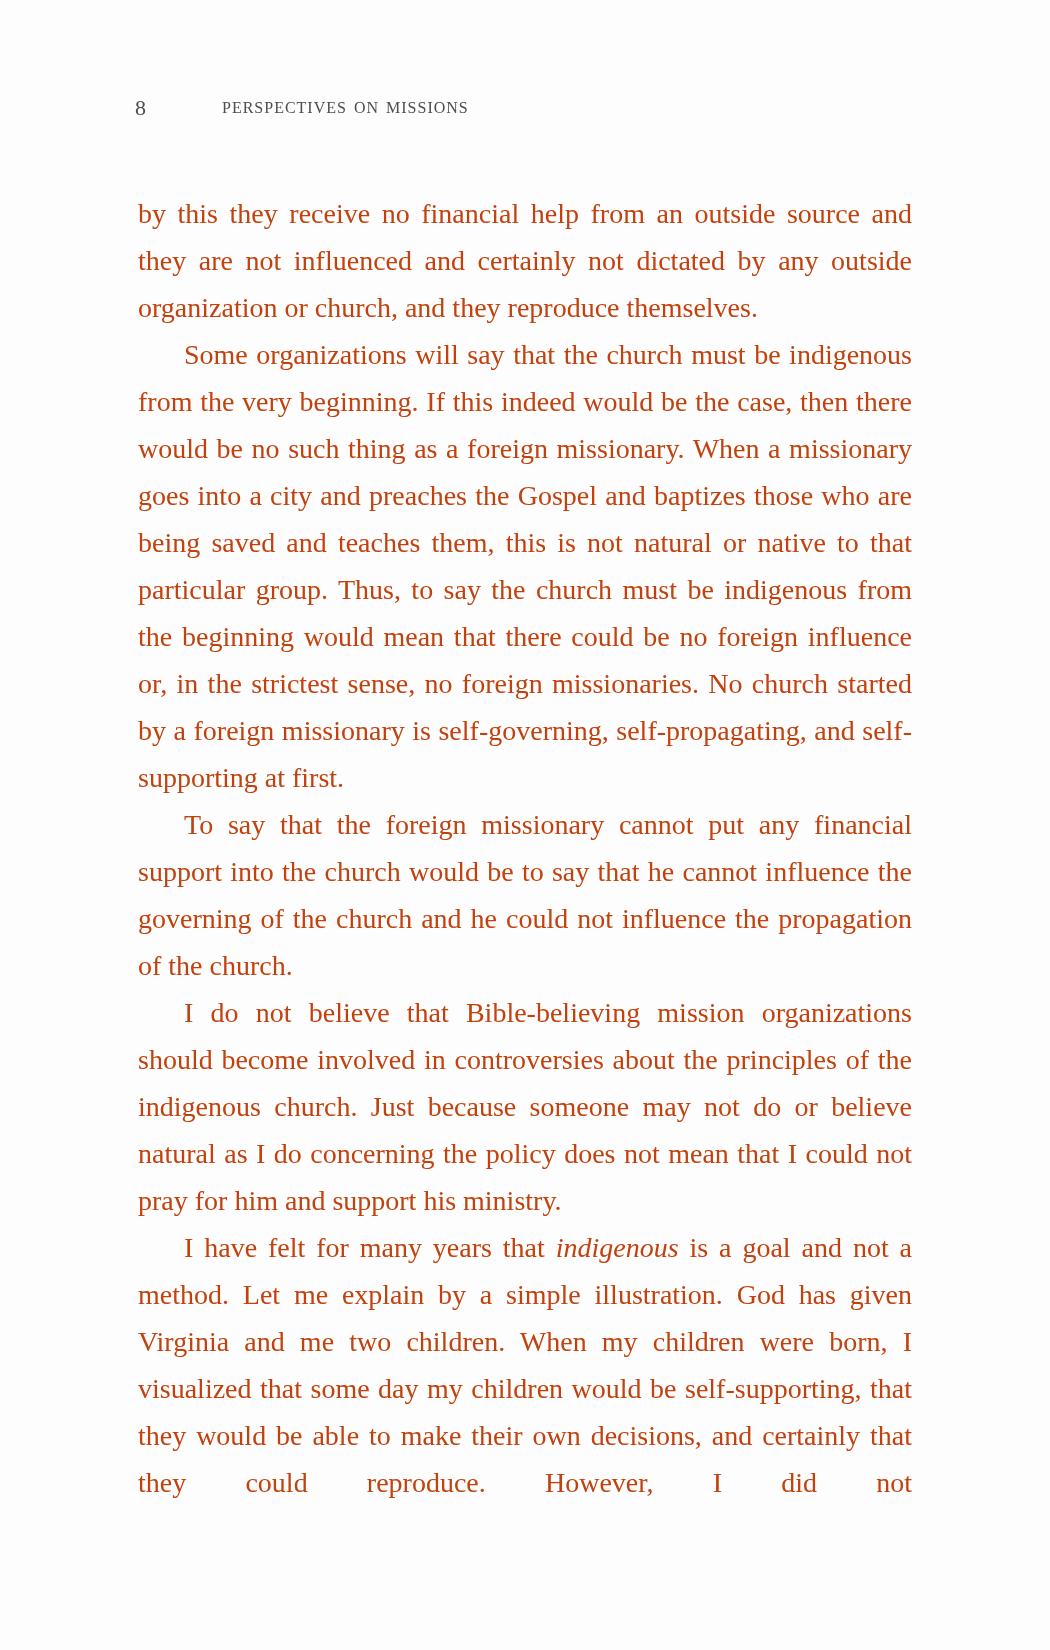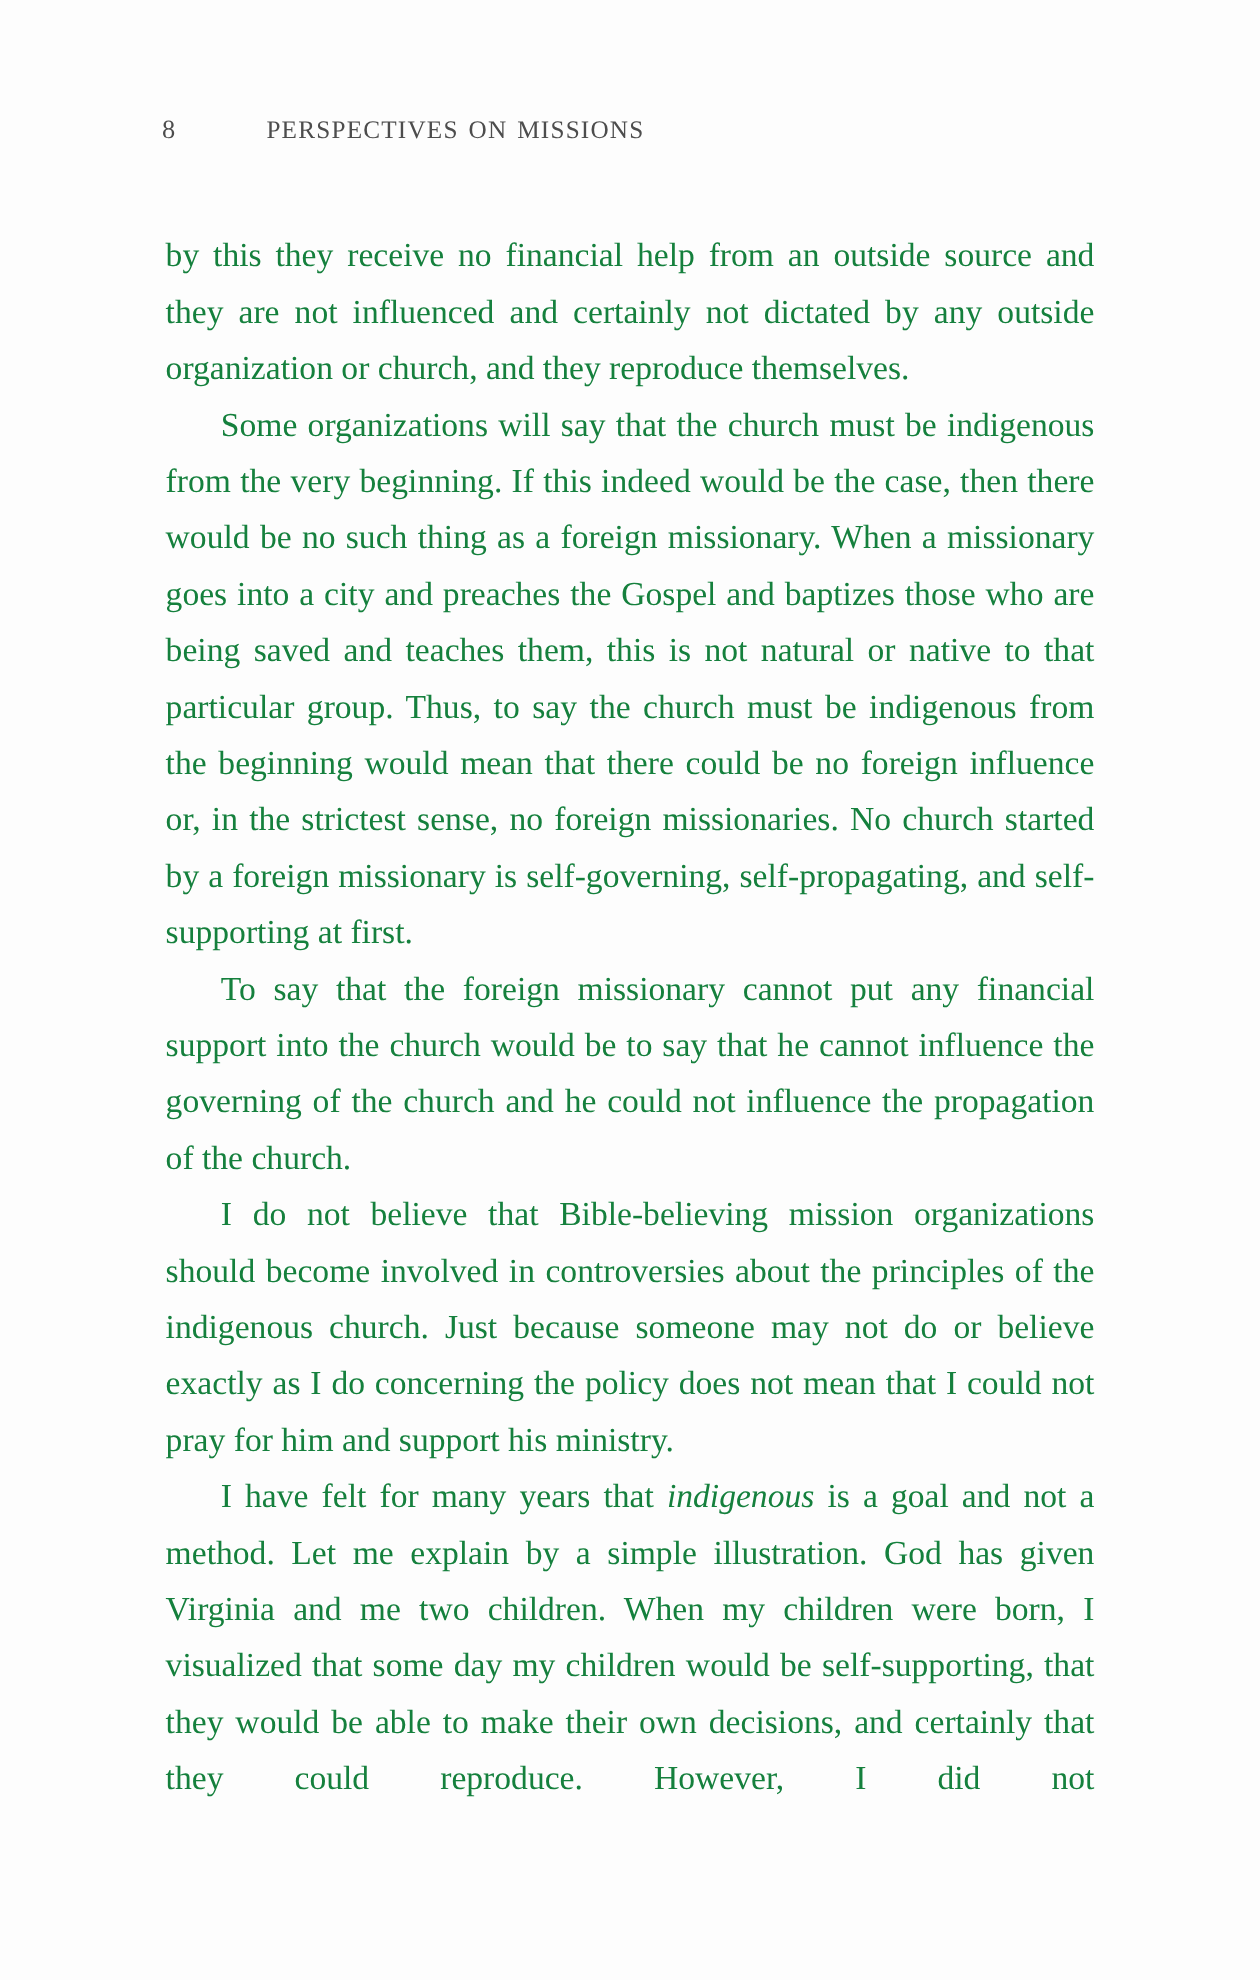--- a/index.html
+++ b/index.html
@@ -27,33 +27,33 @@
     position: absolute;
     left: 135px;
     top: 0;
     font-size: 22px;
     line-height: 24px;
   }
   .running-head {
     position: absolute;
     left: 222px;
     top: 0;
-    font-size: 21px;
+    font-size: 16px;
     line-height: 24px;
     letter-spacing: 1px;
     word-spacing: 2px;
   }
   .body-text {
     position: absolute;
     left: 138px;
     top: 190px;
     width: 774px;
     font-size: 28px;
     line-height: 47px;
-    color: #15803d;
+    color: #c2410c;
     text-align: justify;
   }
   .body-text p {
     margin: 0;
     padding: 0;
     text-indent: 46px;
   }
   .body-text p.no-indent {
     text-indent: 0;
   }
@@ -81,21 +81,21 @@
 
     <p>
       <span>Some organizations will say that the church must be indigenous from the very beginning. If this indeed would be the case, then there would be no such thing as a foreign missionary. When a missionary goes into a city and preaches the Gospel and baptizes those who are being saved and teaches them, this is not natural or native to that particular group. Thus, to say the church must be indigenous from the beginning would mean that there could be no foreign influence or, in the strictest sense, no foreign missionaries. No church started by a foreign missionary is self-governing, self-propagating, and self-supporting at first.</span>
     </p>
 
     <p>
       <span>To say that the foreign missionary cannot put any financial support into the church would be to say that he cannot influence the governing of the church and he could not influence the propagation of the church.</span>
     </p>
 
     <p>
-      <span>I do not believe that Bible-believing mission organizations should become involved in controversies about the principles of the indigenous church. Just because someone may not do or believe exactly as I do concerning the policy does not mean that I could not pray for him and support his ministry.</span>
+      <span>I do not believe that Bible-believing mission organizations should become involved in controversies about the principles of the indigenous church. Just because someone may not do or believe natural as I do concerning the policy does not mean that I could not pray for him and support his ministry.</span>
     </p>
 
     <p class="continues">
       <span>I have felt for many years that </span><em>indigenous</em><span> is a goal and not a method. Let me explain by a simple illustration. God has given Virginia and me two children. When my children were born, I visualized that some day my children would be self-supporting, that they would be able to make their own decisions, and certainly that they could reproduce. However, I did not</span>
     </p>
 
   </main>
 
 </div>
 

